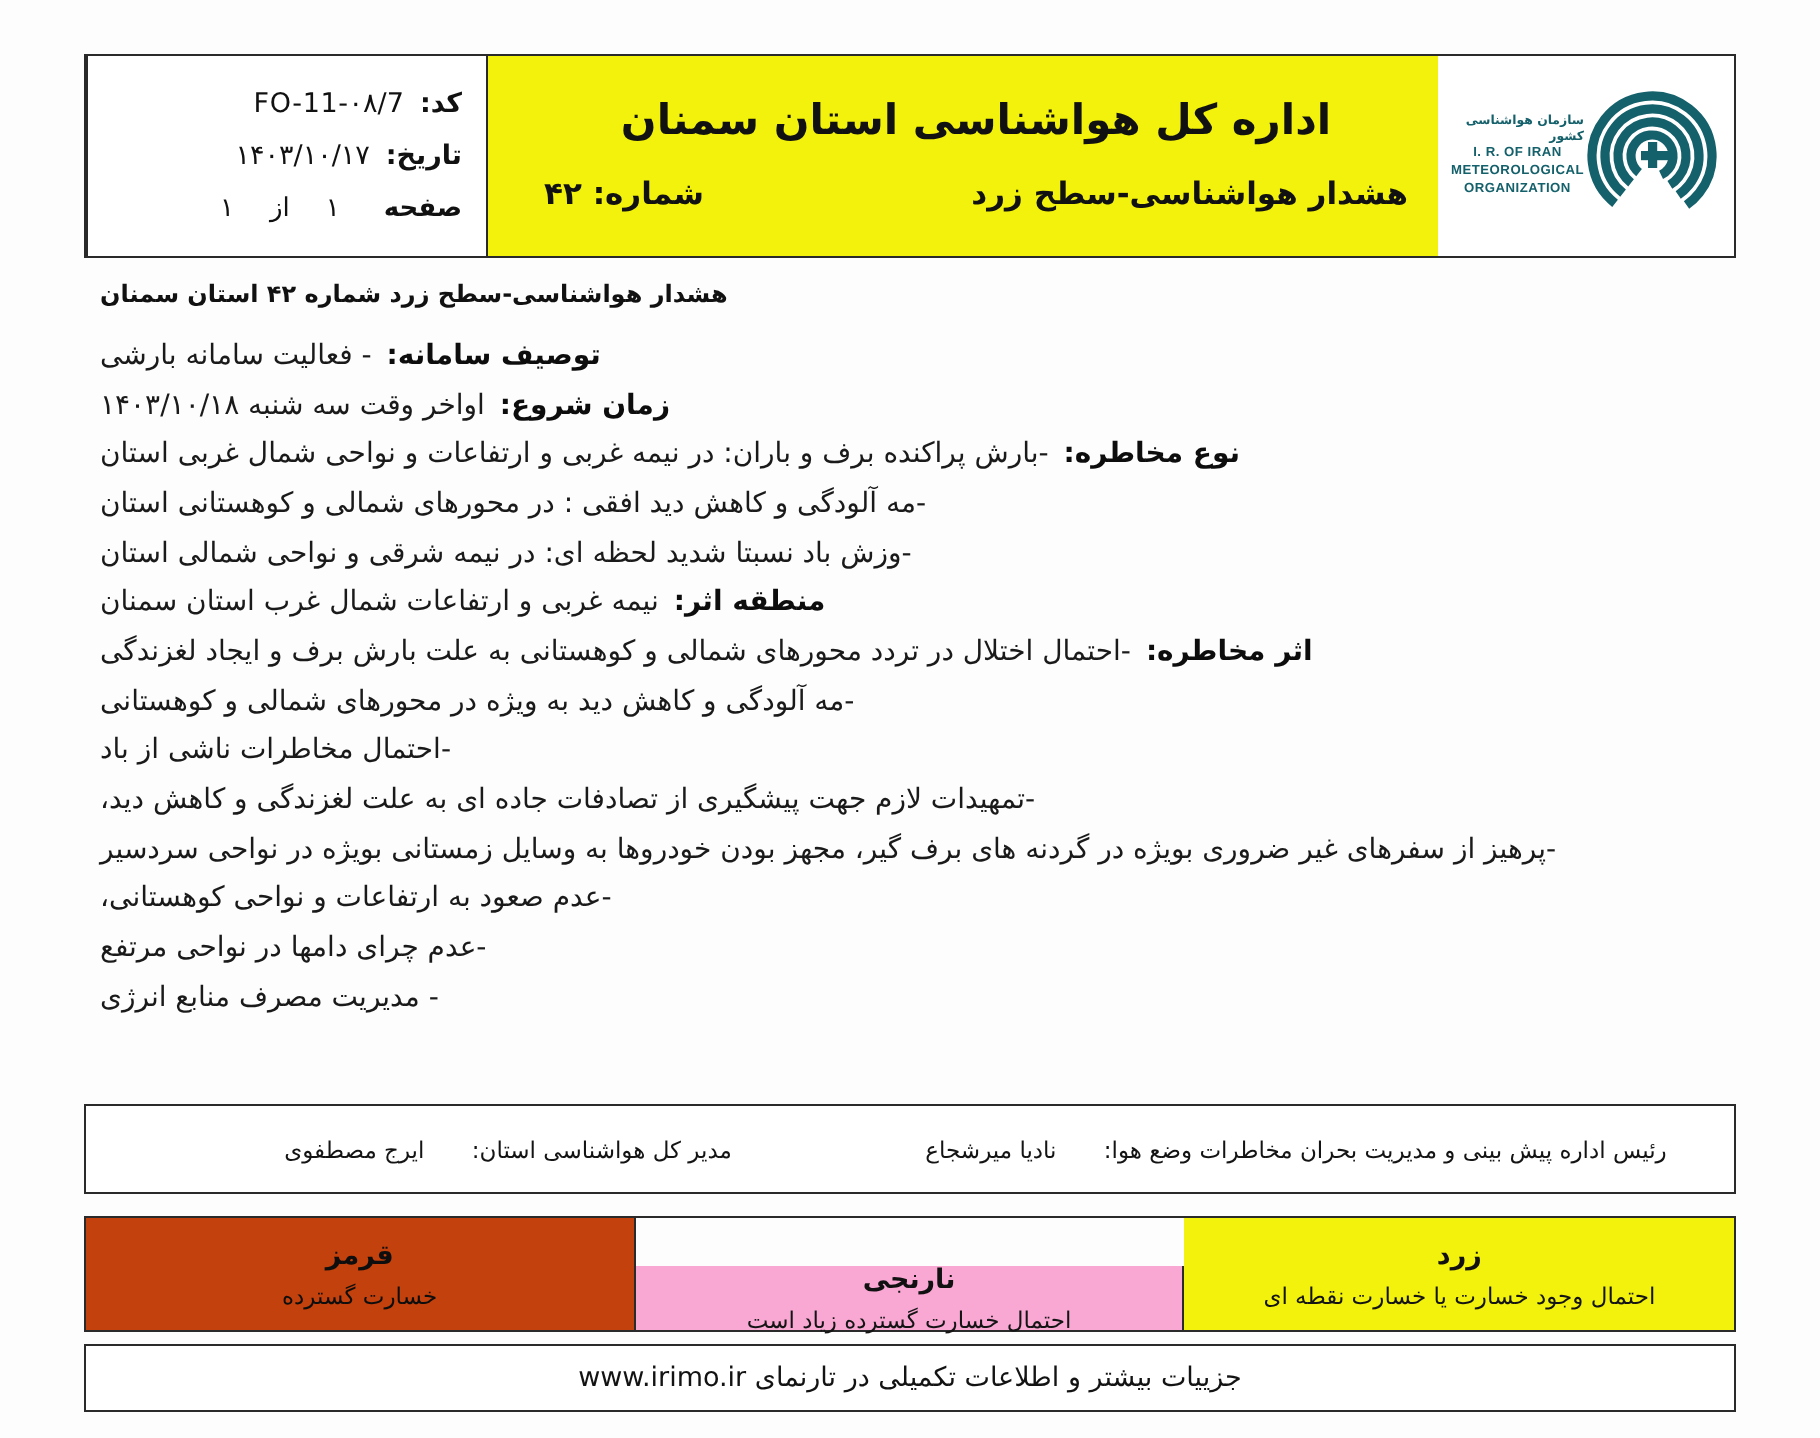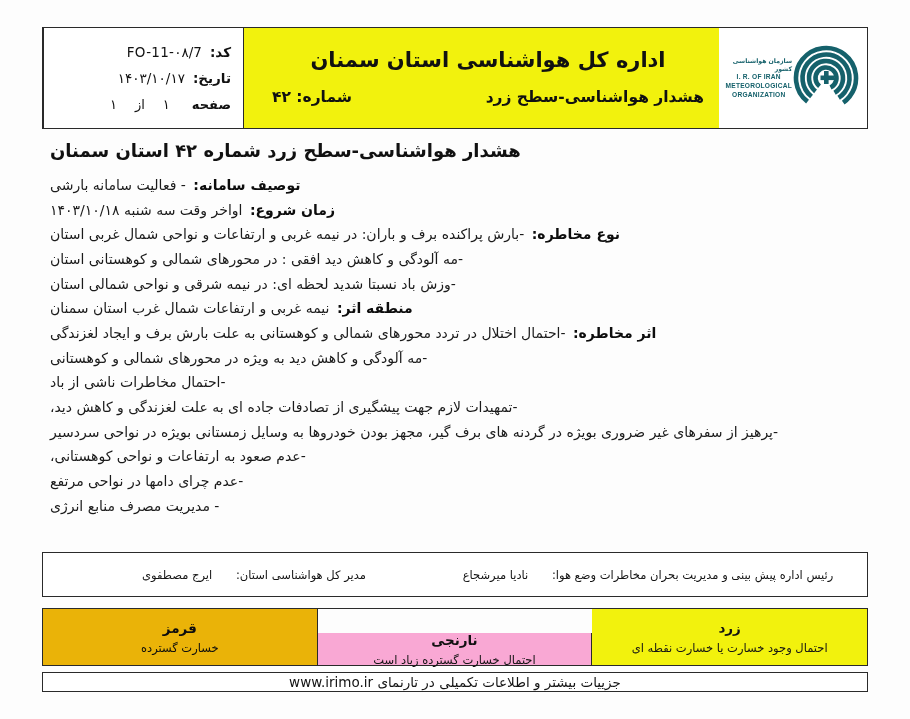--- a/index.html
+++ b/index.html
@@ -166,21 +166,21 @@
   
   .body-area {
     position: absolute;
     top: 140px;
     right: 42px;
     left: 42px;
     height: 404px;
   }
   .doc-heading {
     text-align: left;
-    font-size: 18px;
+    font-size: 12px;
     font-weight: bold;
     color: #111;
     padding-left: 8px;
     margin-bottom: 13px;
   }
   .field-line {
     text-align: left;
     font-size: 14px;
     color: #131313;
     line-height: 1.62;
@@ -258,30 +258,30 @@
     margin-bottom: 5px;
   }
   .legend-desc {
     font-size: 11.5px;
     color: #141414;
     text-align: left;
     white-space: nowrap;
   }
   .lvl-yellow { background: #f2f20d; }
   .lvl-orange { background: #f9a8d4; margin-top: 24px; }
-  .lvl-red    { background: #eab308; }
+  .lvl-red    { background: #c2410c; }
   .lvl-red .legend-name, .lvl-red .legend-desc { color: #0e0e0e; }
 
   
   .footer {
     position: absolute;
     top: 672px;
     right: 42px;
     left: 42px;
-    height: 20px;
+    height: 34px;
     border: 1.6px solid #2a2a2a;
     box-sizing: border-box;
     background: #fff;
     display: flex;
     align-items: center;
     justify-content: center;
   }
   .footer-text {
     font-size: 13.5px;
     color: #131313;

